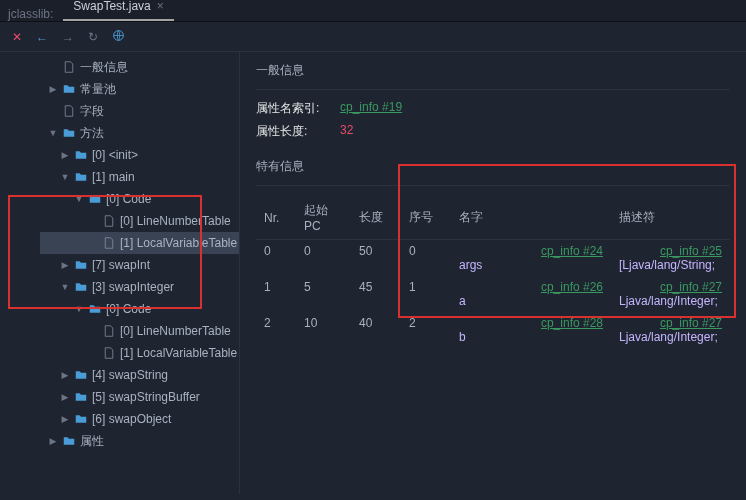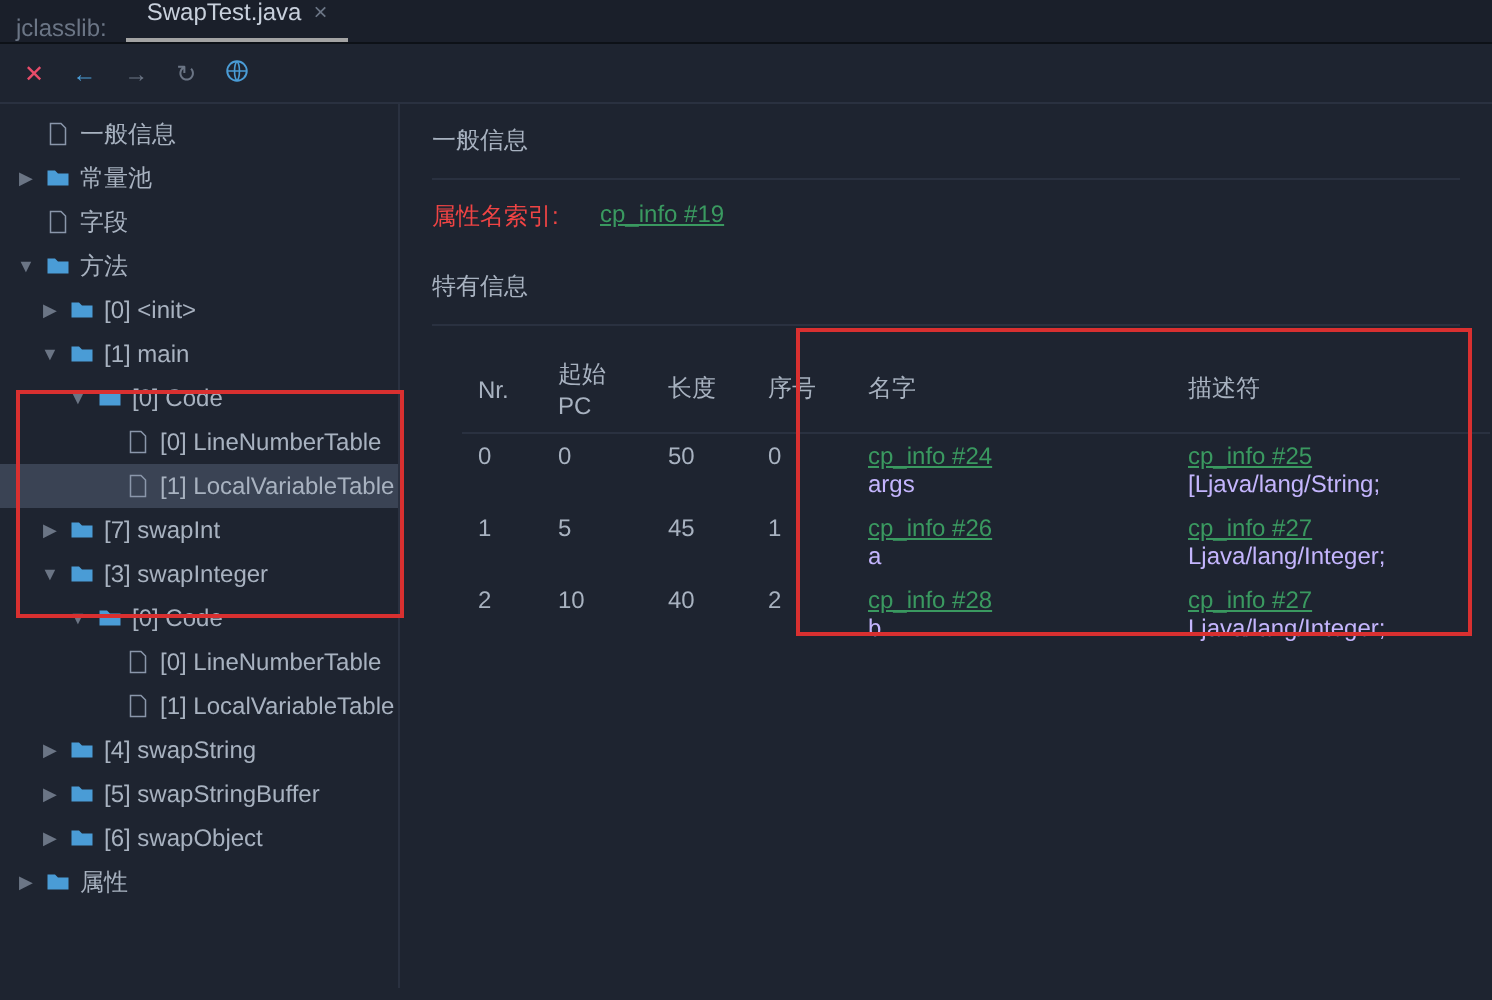--- a/index.html
+++ b/index.html
@@ -38,20 +38,21 @@
       gap: 14px;
       padding-left: 12px;
       border-bottom: 1px solid #2a3140;
     }
     .toolbar .ico { color: #6b7585; cursor: pointer; }
     .toolbar .ico.red { color: #e84c6a; }
     .toolbar .ico.blue { color: #4a9cd6; }
     .main {
       display: flex;
       height: calc(500px - 58px);
+      padding-left: 40px;
     }
     .sidebar {
       width: 200px;
       overflow-y: auto;
       border-right: 1px solid #2a3140;
       padding-top: 4px;
     }
     .tree-row {
       display: flex;
       align-items: center;
@@ -88,28 +89,28 @@
       pointer-events: none;
     }
     .content {
       flex: 1;
       padding: 10px 16px;
       overflow: auto;
     }
     .section-title { color: #a8b2c0; margin-bottom: 10px; }
     .hr { height: 1px; background: #2a3140; margin: 4px 0 10px 0; }
     .kv { display: flex; gap: 12px; margin-bottom: 6px; }
-    .kv .k { width: 72px; color: #ef4444; }
+    .kv .k { width: 72px; color: #e5e5e5; }
     .link { color: #3a9960; text-decoration: underline; cursor: pointer; }
     .tag { color: #e84c6a; }
     .num { color: #e84c6a; }
-    table { border-collapse: collapse; width: 100%; margin-top: 6px; margin-left: 15px; }
+    table { border-collapse: collapse; width: 100%; margin-top: 6px; }
     th { text-align: left; font-weight: normal; color: #a8b2c0; padding: 6px 8px; border-bottom: 1px solid #2a3140; }
     td { padding: 4px 8px; vertical-align: top; color: #a8b2c0; }
-    td .link { display: block; }
+    td .link { display: block; text-align: right; }
     td .sub { color: #c4b5fd; }
   </style>
 </head>
 <body>
 
 <div class="tabbar">
   <span class="tabprefix">jclasslib:</span>
   <div class="tab">
     <span>SwapTest.java</span>
     <span class="tab-close">×</span>
@@ -294,20 +295,24 @@
         <span class="lbl">属性</span>
       </div>
   </div>
 
   <div class="content">
     <div class="section-title">一般信息</div>
     <div class="hr"></div>
     <div class="kv">
       <span class="k">属性名索引:</span>
       <span class="link">cp_info #19</span>
+    </div>
+    <div class="kv">
+      <span class="k">属性长度:</span>
+      <span class="num">32</span>
     </div>
     <div style="height:12px"></div>
     <div class="section-title">特有信息</div>
     <div class="hr"></div>
     <table>
       <thead>
         <tr>
           <th style="width:40px">Nr.</th>
           <th style="width:55px">起始PC</th>
           <th style="width:50px">长度</th>

